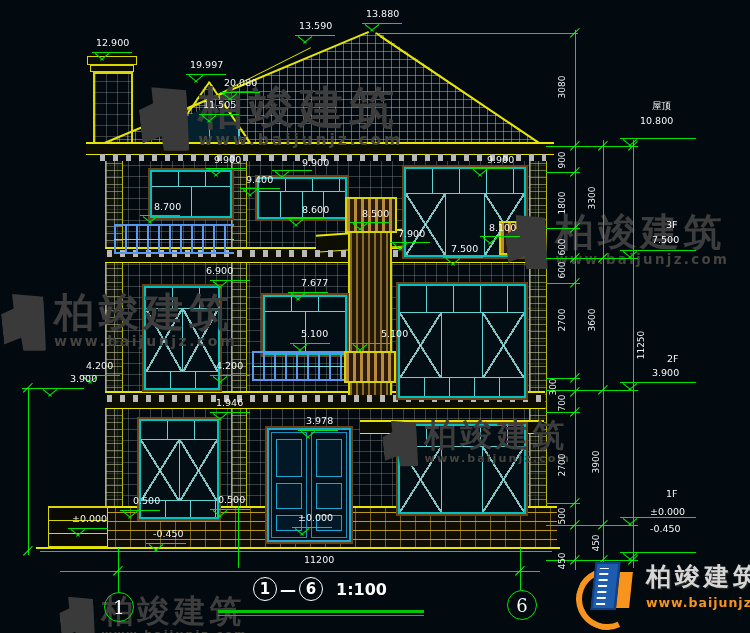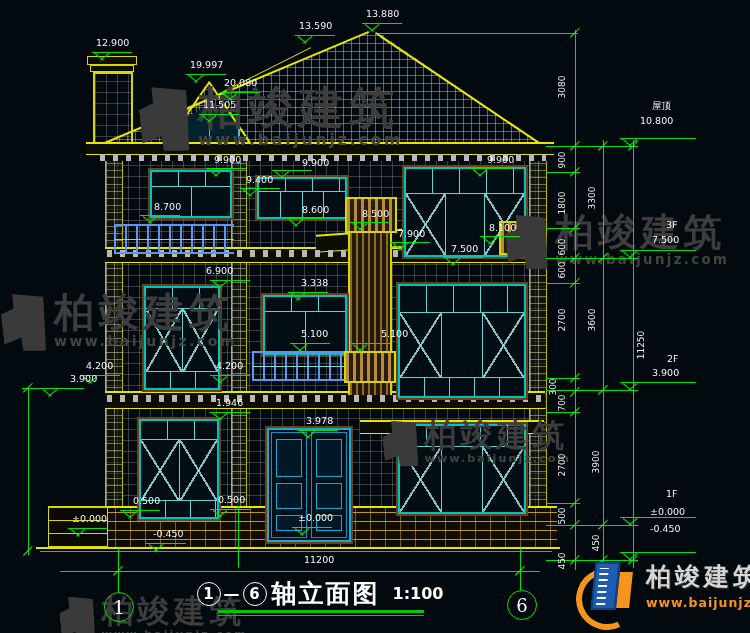--- a/index.html
+++ b/index.html
@@ -380,21 +380,21 @@
       <div class="ann" style="left: 451px; top: 244px;">7.500</div>
       <div class="lm" style="left: 443px; top: 257px; width: 40px;">
         <i class="a"></i>
         <i class="b"></i>
       </div>
       <div class="ann" style="left: 206px; top: 266px;">6.900</div>
       <div class="lm" style="left: 210px; top: 280px; width: 40px;">
         <i class="a"></i>
         <i class="b"></i>
       </div>
-      <div class="ann" style="left: 301px; top: 278px;">3.338</div>
+      <div class="ann" style="left: 301px; top: 278px;">7.677</div>
       <div class="lm" style="left: 288px; top: 292px; width: 40px;">
         <i class="a"></i>
         <i class="b"></i>
       </div>
       <div class="ann" style="left: 301px; top: 329px;">5.100</div>
       <div class="lm" style="left: 290px; top: 343px; width: 40px;">
         <i class="a"></i>
         <i class="b"></i>
       </div>
       <div class="ann" style="left: 381px; top: 329px;">5.100</div>
@@ -504,21 +504,20 @@
     <span>1</span>
   </div>
   <div class="axcircle" style="left:507px;top:590px;">
     <span>6</span>
   </div>
 
   <div class="titleblock">
     <span class="tcircle">1</span>
     <span class="tdash">—</span>
     <span class="tcircle">6</span>
-    <span class="ttext">轴立面图</span>
     <span class="tscale">1:100</span>
   </div>
   <div class="abs" style="left:218px;top:610px;width:206px;height:3px;background:#00c800;z-index:35;"></div>
   <div class="abs" style="left:218px;top:615px;width:206px;height:1px;background:#00c800;z-index:35;"></div>
 
   <div class="logo">
     <div class="logo-glyph">
       <div class="lg-arc"></div>
       <div class="lg-blue"></div>
       <div class="lg-or"></div>

